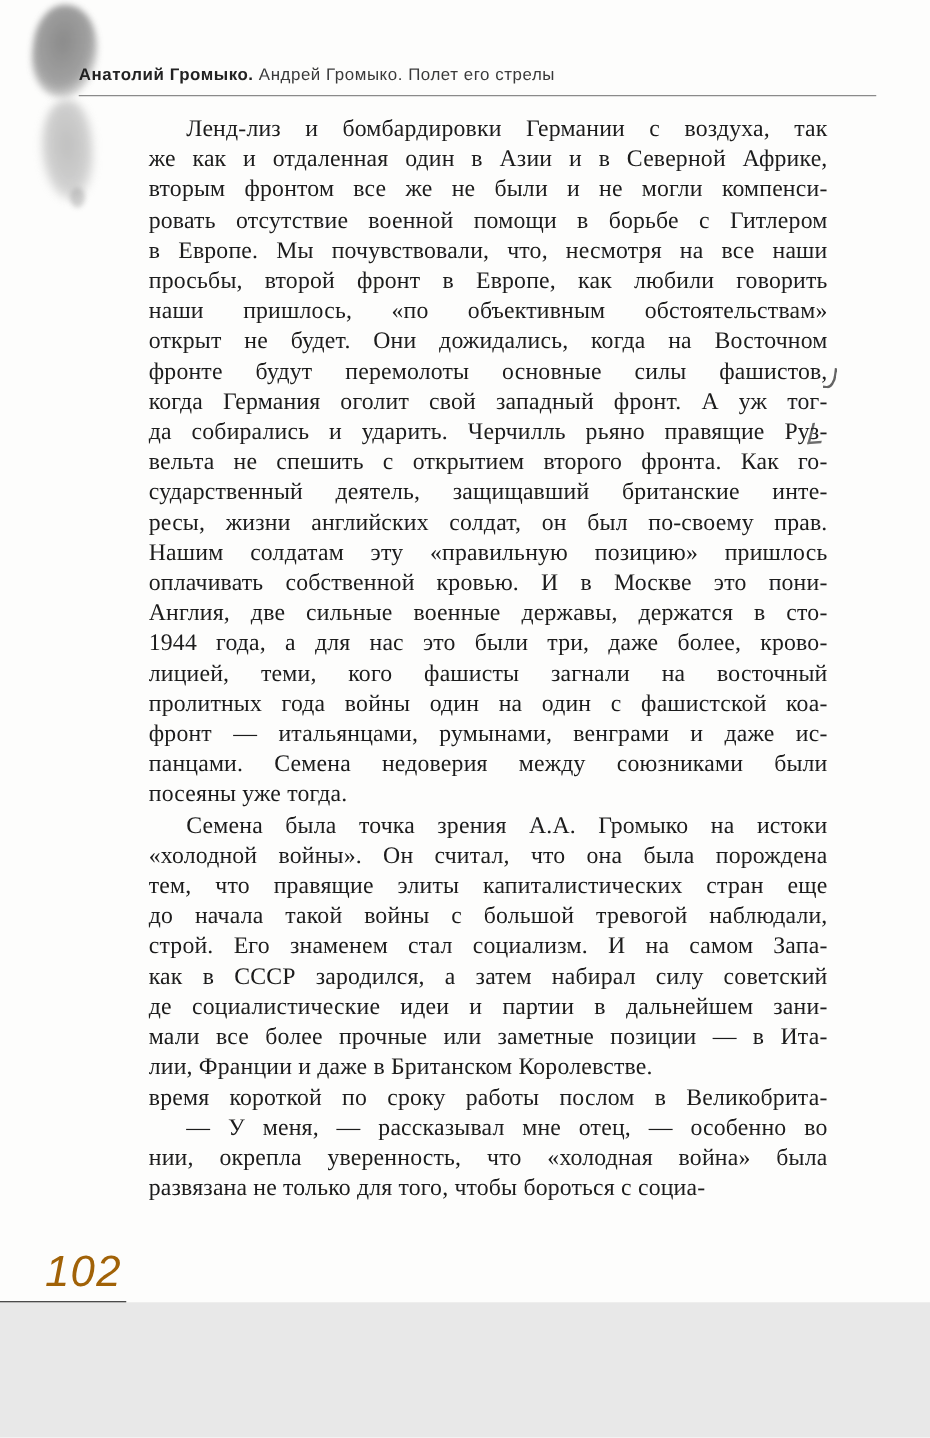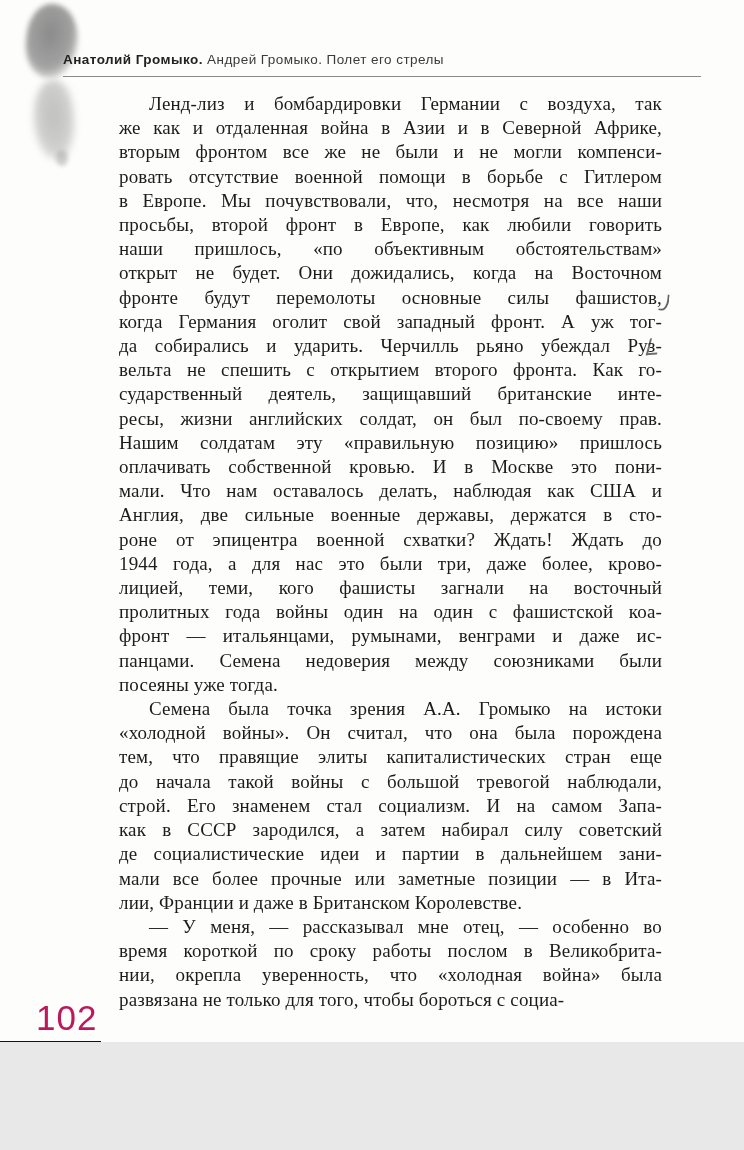--- a/index.html
+++ b/index.html
@@ -63,22 +63,23 @@
   .line.last { text-align-last: left; }
 
   
   .page-number {
     position: absolute;
     left: 36px;
     top: 998px;
     font-family: "Liberation Sans", sans-serif;
     font-size: 35px;
     font-weight: 400;
-    color: #be185d;
+    color: #a16207;
     letter-spacing: 1px;
+    font-style: italic;
   }
   .page-number-rule {
     position: absolute;
     left: 0;
     top: 1041px;
     width: 101px;
     height: 2px;
     background: #111;
   }
 
@@ -162,59 +163,57 @@
   <div class="speck-2"></div>
 
   <div class="running-header">
     <span class="bold">Анатолий Громыко.</span><span> Андрей Громыко. Полет его стрелы</span>
   </div>
   <div class="header-rule"></div>
 
   <div class="body-text" id="body-text">
       <div class="paragraph">
         <div class="line first">Ленд-лиз и бомбардировки Германии с воздуха, так</div>
-        <div class="line">же как и отдаленная война в Азии и в Северной Африке,</div>
+        <div class="line">же как и отдаленная один в Азии и в Северной Африке,</div>
         <div class="line">вторым фронтом все же не были и не могли компенси-</div>
         <div class="line">ровать отсутствие военной помощи в борьбе с Гитлером</div>
         <div class="line">в Европе. Мы почувствовали, что, несмотря на все наши</div>
         <div class="line">просьбы, второй фронт в Европе, как любили говорить</div>
         <div class="line">наши пришлось, «по объективным обстоятельствам»</div>
         <div class="line">открыт не будет. Они дожидались, когда на Восточном</div>
         <div class="line">фронте будут перемолоты основные силы фашистов,</div>
         <div class="line">когда Германия оголит свой западный фронт. А уж тог-</div>
-        <div class="line">да собирались и ударить. Черчилль рьяно убеждал Руз-</div>
+        <div class="line">да собирались и ударить. Черчилль рьяно правящие Руз-</div>
         <div class="line">вельта не спешить с открытием второго фронта. Как го-</div>
         <div class="line">сударственный деятель, защищавший британские инте-</div>
         <div class="line">ресы, жизни английских солдат, он был по-своему прав.</div>
         <div class="line">Нашим солдатам эту «правильную позицию» пришлось</div>
         <div class="line">оплачивать собственной кровью. И в Москве это пони-</div>
-        <div class="line">мали. Что нам оставалось делать, наблюдая как США и</div>
         <div class="line">Англия, две сильные военные державы, держатся в сто-</div>
-        <div class="line">роне от эпицентра военной схватки? Ждать! Ждать до</div>
         <div class="line">1944 года, а для нас это были три, даже более, крово-</div>
         <div class="line">лицией, теми, кого фашисты загнали на восточный</div>
         <div class="line">пролитных года войны один на один с фашистской коа-</div>
         <div class="line">фронт — итальянцами, румынами, венграми и даже ис-</div>
         <div class="line">панцами. Семена недоверия между союзниками были</div>
         <div class="line last">посеяны уже тогда.</div>
       </div>
       <div class="paragraph">
         <div class="line first">Семена была точка зрения А.А. Громыко на истоки</div>
         <div class="line">«холодной войны». Он считал, что она была порождена</div>
         <div class="line">тем, что правящие элиты капиталистических стран еще</div>
         <div class="line">до начала такой войны с большой тревогой наблюдали,</div>
         <div class="line">строй. Его знаменем стал социализм. И на самом Запа-</div>
         <div class="line">как в СССР зародился, а затем набирал силу советский</div>
         <div class="line">де социалистические идеи и партии в дальнейшем зани-</div>
         <div class="line">мали все более прочные или заметные позиции — в Ита-</div>
         <div class="line last">лии, Франции и даже в Британском Королевстве.</div>
       </div>
       <div class="paragraph">
+        <div class="line">время короткой по сроку работы послом в Великобрита-</div>
         <div class="line first">— У меня, — рассказывал мне отец, — особенно во</div>
-        <div class="line">время короткой по сроку работы послом в Великобрита-</div>
         <div class="line">нии, окрепла уверенность, что «холодная война» была</div>
         <div class="line last">развязана не только для того, чтобы бороться с социа-</div>
       </div>
     </div>
 
   <div class="page-number">102</div>
   <div class="page-number-rule"></div>
 
 </div>
 

